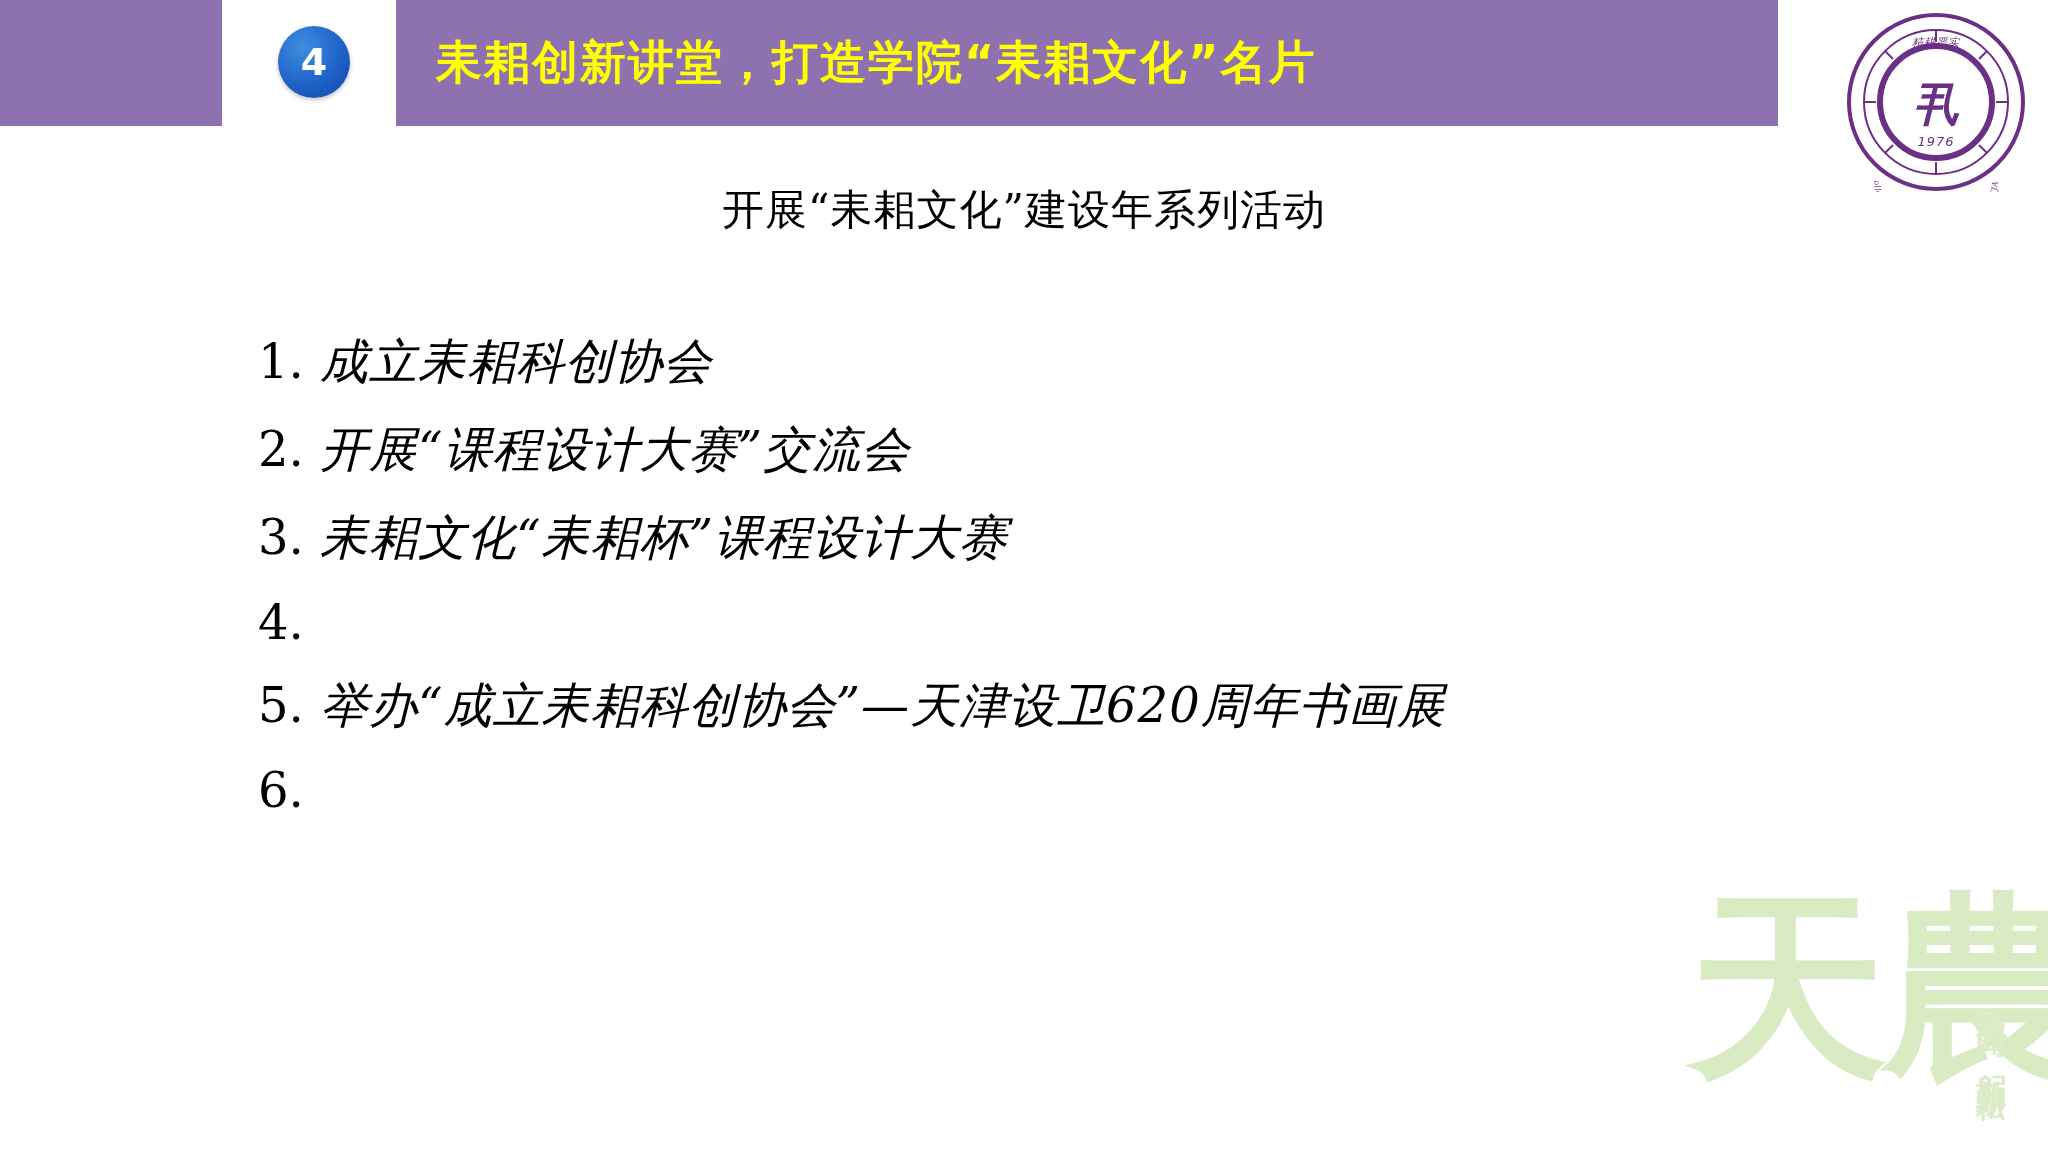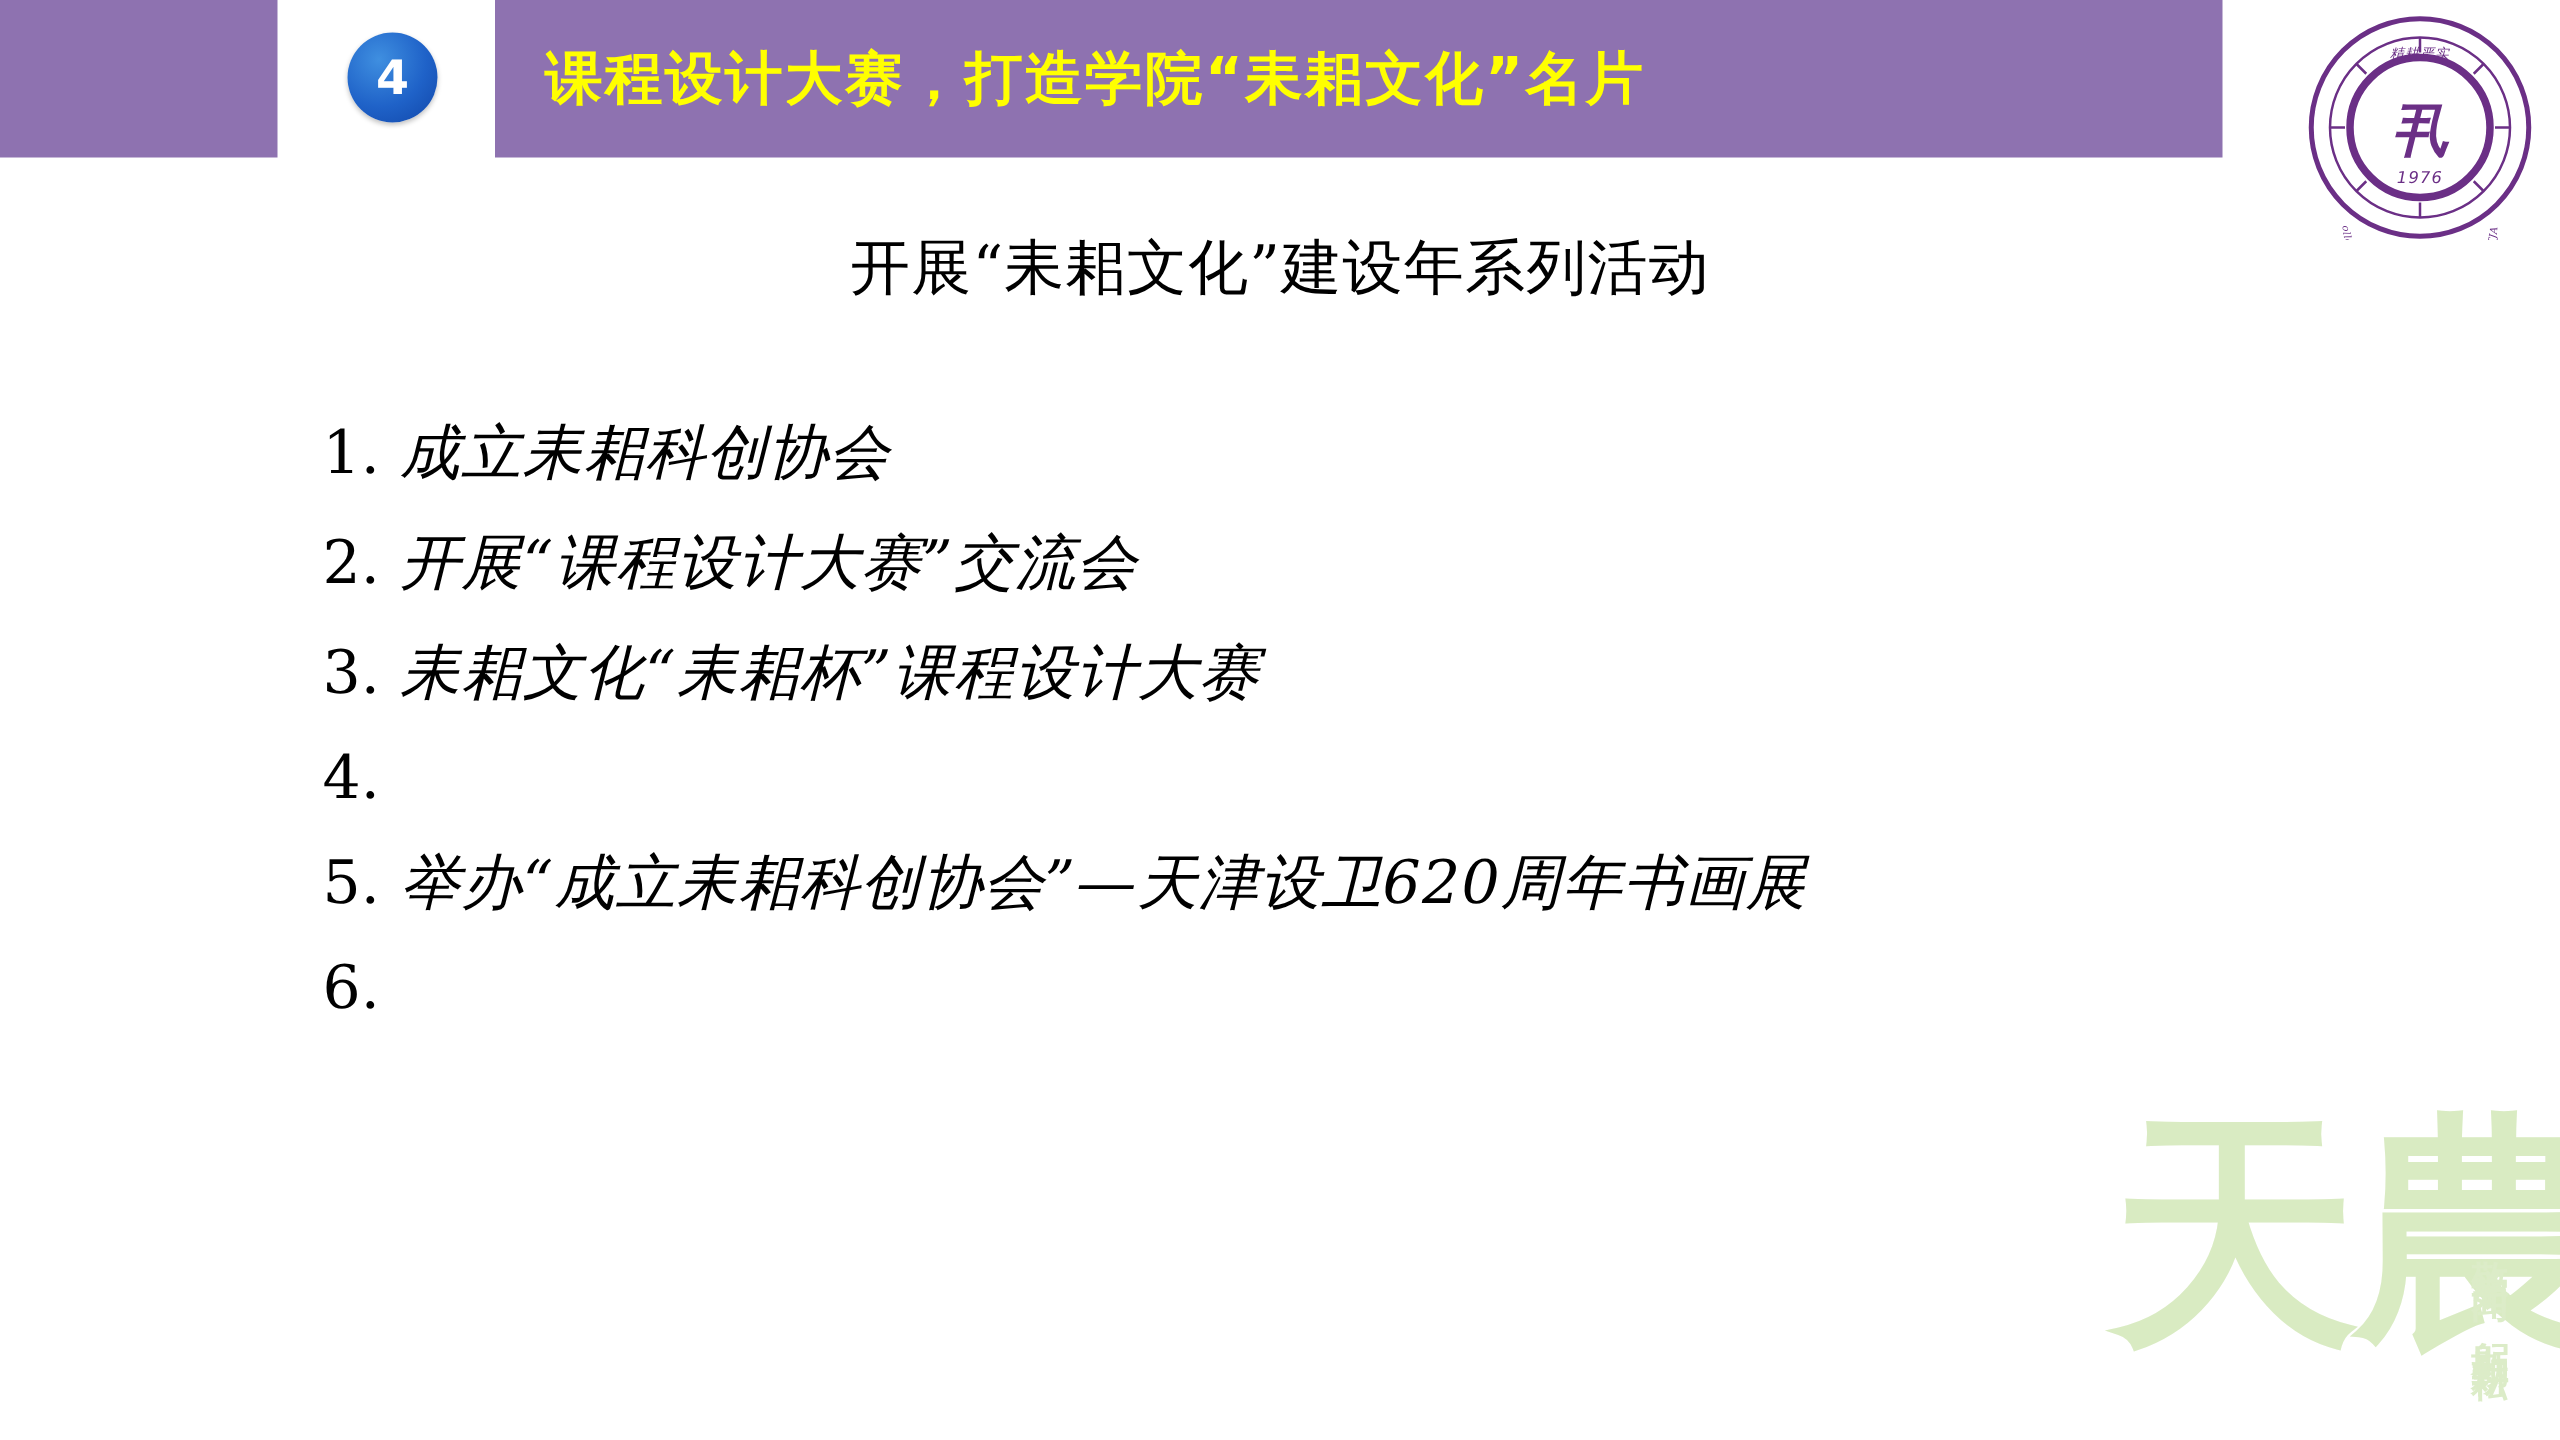--- a/index.html
+++ b/index.html
@@ -84,21 +84,21 @@
   #college-logo svg { display: block; }
 
   
   #subtitle {
     position: absolute;
     top: 182px;
     left: 0;
     width: 2048px;
     text-align: center;
     font-family: "DejaVu Serif", "Liberation Serif", serif;
-    font-size: 48px;
+    font-size: 42px;
     color: #000000;
     letter-spacing: 1px;
   }
 
   #items-list {
     position: absolute;
     top: 330px;
     left: 258px;
     width: 1500px;
     list-style: none;
@@ -160,21 +160,21 @@
     letter-spacing: 6px;
     white-space: nowrap;
   }
 </style>
 </head>
 <body>
 
 <div id="header-bar">
   <div id="header-left-block"></div>
   <div id="header-title-block">
-    <div id="header-title-text">课程设计大赛，打造学院“耒耜文化”名片</div>
+    <div id="header-title-text">耒耜创新讲堂，打造学院“耒耜文化”名片</div>
   </div>
   <div id="slide-number-badge">
     <span id="slide-number-text">4</span>
   </div>
 </div>
 
 <div id="college-logo">
   <svg viewBox="0 0 180 180" width="180" height="180" aria-hidden="true">
     <circle cx="90" cy="90" r="87" fill="#ffffff" stroke="#6b2f86" stroke-width="4"></circle>
     <circle cx="90" cy="90" r="72" fill="#ffffff" stroke="#6b2f86" stroke-width="2"></circle>

